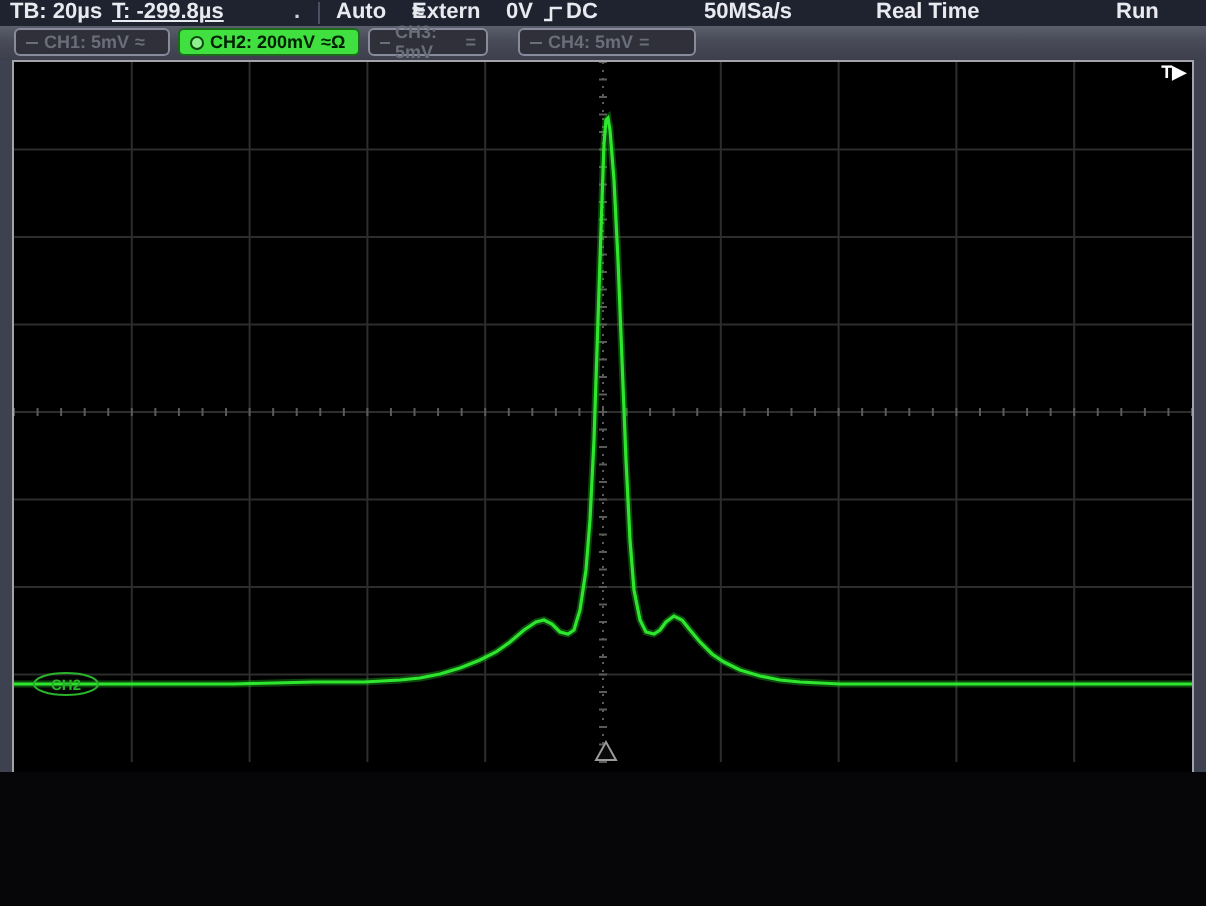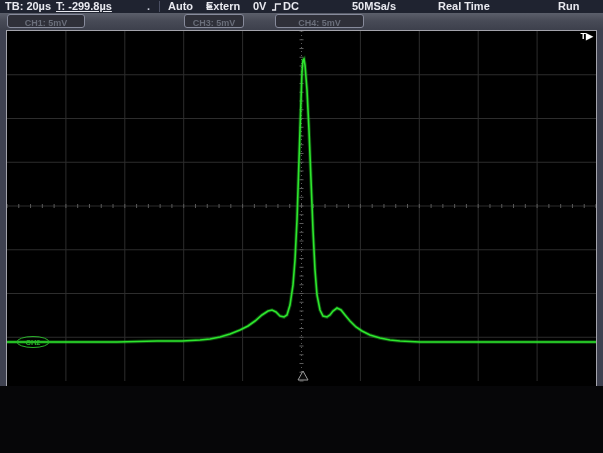--- a/index.html
+++ b/index.html
@@ -14,26 +14,26 @@
   .divider{position:absolute;left:159px;top:1px;width:1px;height:11px;background:#4a4f63;}
   .mode{left:168px;} .src{left:206px;} .lvl{left:253px;}
   .edge-icon{position:absolute;left:272px;top:2px;}
   .dc{left:283px;} .rate{left:352px;} .acq{left:438px;} .run{left:558px;}
 
   
   .chrow{position:absolute;left:0;top:13px;width:603px;height:17px;
          background:linear-gradient(180deg,#5b5f6b 0%,#484b57 45%,#3d404c 100%);}
   .chbtn{position:absolute;top:1px;height:14px;box-sizing:border-box;border-radius:3px;
          display:flex;align-items:center;gap:3px;padding:0 5px;font-size:9px;font-weight:bold;
-         border:1px solid #878b9c;background:#2f3039;color:#6a6e7a;flex-direction:column;}
+         border:1px solid #878b9c;background:#2f3039;color:#6a6e7a;}
   .chbtn .dash{display:inline-block;width:6px;height:1px;background:#6a6e7a;}
   .chbtn.active{background:#3fe03f;border-color:#1c6b1c;color:#002000;}
   .chbtn.active .ring{display:inline-block;width:5px;height:5px;border-radius:50%;
          border:1px solid #0a4a0a;background:#8ef08e;}
-  .ch1{left:7px;width:78px;} .ch2{left:89px;width:91px;} .ch3{left:184px;width:60px;} .ch4{left:275px;width:89px;}
+  .ch1{left:7px;width:78px;} .ch2{left:89px;width:91px;} .ch3{left:184px;width:60px;} .ch4{left:259px;width:89px;}
 
   
   .display{position:absolute;left:6px;top:30px;width:591px;height:360px;box-sizing:border-box;
            background:#000;border:1px solid #a3a3ab;}
   .display svg{position:absolute;left:0;top:0;}
   .trigpos{position:absolute;right:3px;top:0;color:#fff;font-size:9px;font-weight:bold;line-height:11px;}
 
   
   .bottom{position:absolute;left:0;top:386px;width:603px;height:67px;background:#060608;}
 </style>
@@ -60,20 +60,25 @@
     <span class="rate">50MSa/s</span>
     <span class="acq">Real Time</span>
     <span class="run">Run</span>
   </div>
 
   <div class="chrow">
     <div class="chbtn ch1">
       <span class="dash"></span>
       <span>CH1: 5mV</span>
       <span>≈</span>
+    </div>
+    <div class="chbtn ch2 active">
+      <span class="ring"></span>
+      <span>CH2: 200mV</span>
+      <span>≈Ω</span>
     </div>
     <div class="chbtn ch3">
       <span class="dash"></span>
       <span>CH3: 5mV</span>
       <span>=</span>
     </div>
     <div class="chbtn ch4">
       <span class="dash"></span>
       <span>CH4: 5mV</span>
       <span>=</span>

